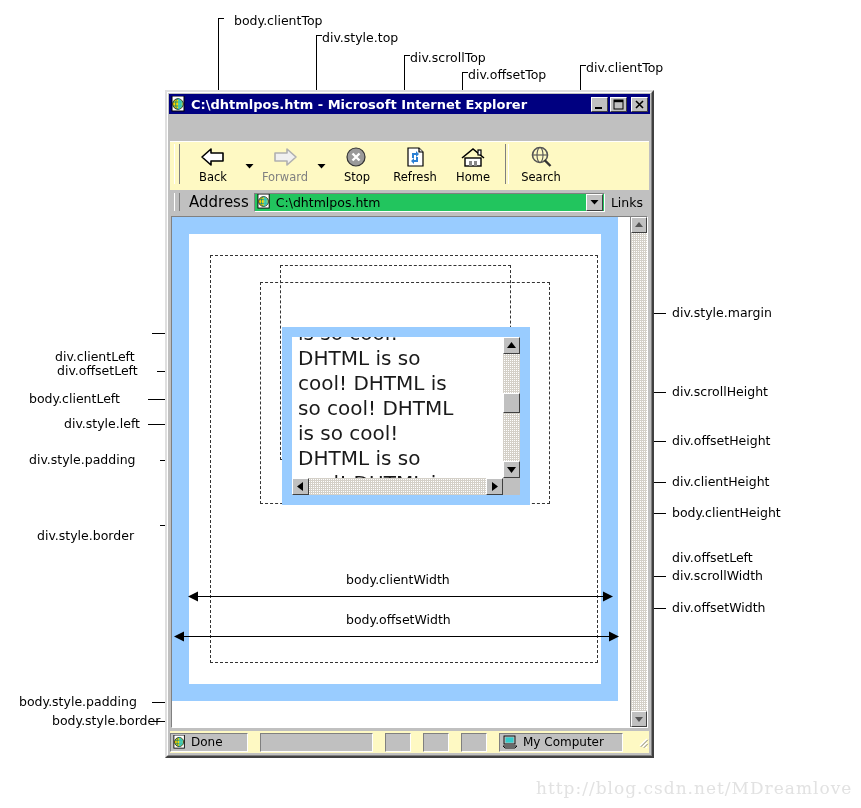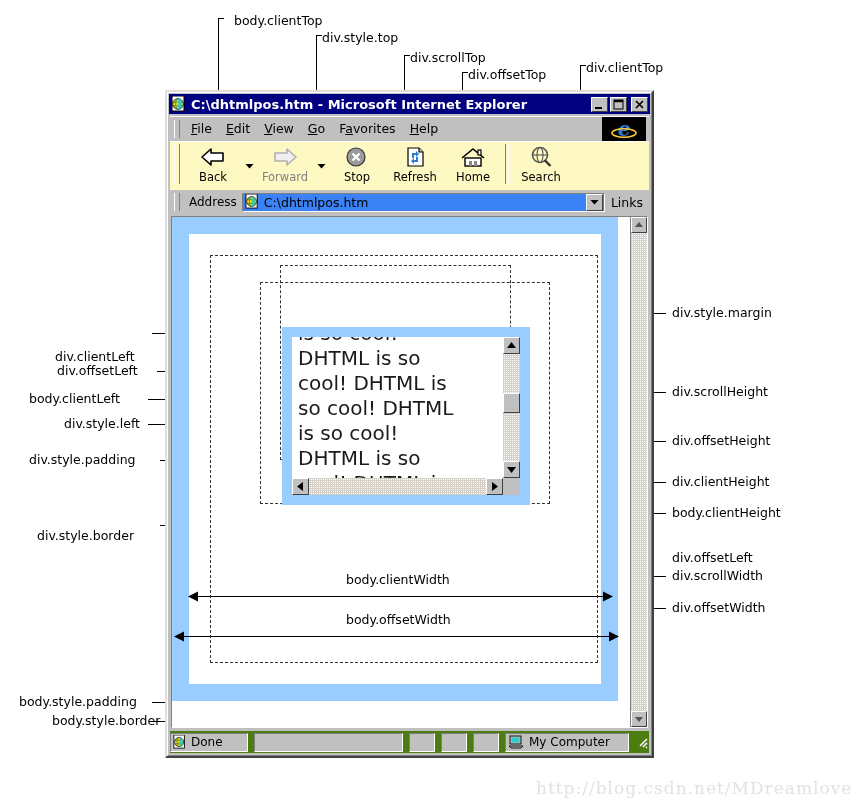--- a/index.html
+++ b/index.html
@@ -82,23 +82,23 @@
   .tbtn .ic{height:24px;display:flex;align-items:center;justify-content:center;}
   .tbtn .cap{font-size:11.5px;color:#000;margin-top:1px;}
   .tbtn.disabled .cap{color:#808080;}
   .tdrop{width:14px;height:44px;display:flex;align-items:center;justify-content:center;padding-top:4px;box-sizing:border-box;}
   .tsep{width:2px;height:40px;margin:2px 3px;border-left:1px solid #808080;border-right:1px solid #fff;}
 
   .addrbar{
     position:absolute;left:3px;top:98px;right:3px;height:24px;
     background:#c0c0c0;display:flex;align-items:center;box-sizing:border-box;
   }
-  .addr-label{font-size:12px;padding:0 5px;white-space:nowrap;}
+  .addr-label{font-size:15px;padding:0 5px;white-space:nowrap;}
   .addr-field{
-    flex:1 1 auto;height:19px;background:#3b82f6;
+    flex:1 1 auto;height:19px;background:#22c55e;
     border-top:1px solid #808080;border-left:1px solid #808080;
     border-right:1px solid #fff;border-bottom:1px solid #fff;
     display:flex;align-items:center;box-sizing:border-box;position:relative;
   }
   .addr-field .fic{width:16px;height:16px;margin:0 3px 0 2px;position:relative;flex:0 0 auto;}
   .addr-text{font-size:12.5px;white-space:nowrap;flex:1 1 auto;}
   .addr-arrow{
     width:17px;height:17px;background:#c0c0c0;margin-right:1px;
     border-top:1px solid #fff;border-left:1px solid #fff;
     border-right:1px solid #404040;border-bottom:1px solid #404040;
@@ -137,21 +137,21 @@
   }
   .sbtn{
     position:absolute;left:0;width:16px;height:16px;background:#c0c0c0;
     border-top:1px solid #fff;border-left:1px solid #fff;
     border-right:1px solid #404040;border-bottom:1px solid #404040;
     box-sizing:border-box;display:flex;align-items:center;justify-content:center;
   }
 
   .statusbar{
     position:absolute;left:3px;bottom:3px;right:3px;height:22px;
-    background:#4d7c0f;display:flex;align-items:center;gap:6px;box-sizing:border-box;
+    background:#fef9c3;display:flex;align-items:center;gap:12px;box-sizing:border-box;
   }
   .spanel{
     height:19px;background:#c0c0c0;
     border-top:1px solid #808080;border-left:1px solid #808080;
     border-right:1px solid #fff;border-bottom:1px solid #fff;
     display:flex;align-items:center;font-size:12px;box-sizing:border-box;padding:0 2px;
   }
   .sp-done{width:78px;}
   .sp-main{flex:1 1 auto;}
   .sp-sm{width:26px;}
@@ -371,35 +371,20 @@
             </svg>
         </span>
         <span class="tb-btn close">
           <svg width="15" height="13" viewBox="0 0 15 13">
               <path d="M4 3 L11 10 M11 3 L4 10" stroke="#000" stroke-width="1.6"></path>
             </svg>
         </span>
       </span>
     </div>
 
-    <div class="menubar">
-      <span class="grip"></span>
-      <span class="menuitem"><u>F</u>ile</span>
-      <span class="menuitem"><u>E</u>dit</span>
-      <span class="menuitem"><u>V</u>iew</span>
-      <span class="menuitem"><u>G</u>o</span>
-      <span class="menuitem">F<u>a</u>vorites</span>
-      <span class="menuitem"><u>H</u>elp</span>
-      <span class="ie-logo">
-        <svg width="30" height="22" viewBox="0 0 30 22">
-          <text x="15" y="18" font-family="DejaVu Serif, serif" font-size="20" font-style="italic" font-weight="bold" fill="#2a7fd4" text-anchor="middle">e</text>
-          <ellipse cx="15" cy="15" rx="12" ry="4.2" fill="none" stroke="#ffcc33" stroke-width="1.6"></ellipse>
-        </svg>
-      </span>
-    </div>
 
     <div class="toolbar">
       <span class="grip" style="height:40px;margin-top:2px;"></span>
       <span class="tbtn">
         <span class="ic">
           <svg width="30" height="22" viewBox="0 0 30 22">
               <path d="M13 3 L4 11 L13 19 L13 15 L25 15 L25 7 L13 7 Z" fill="#fff" stroke="#000" stroke-width="1.6" stroke-linejoin="round"></path>
             </svg>
         </span>
         <span class="cap">Back</span>

